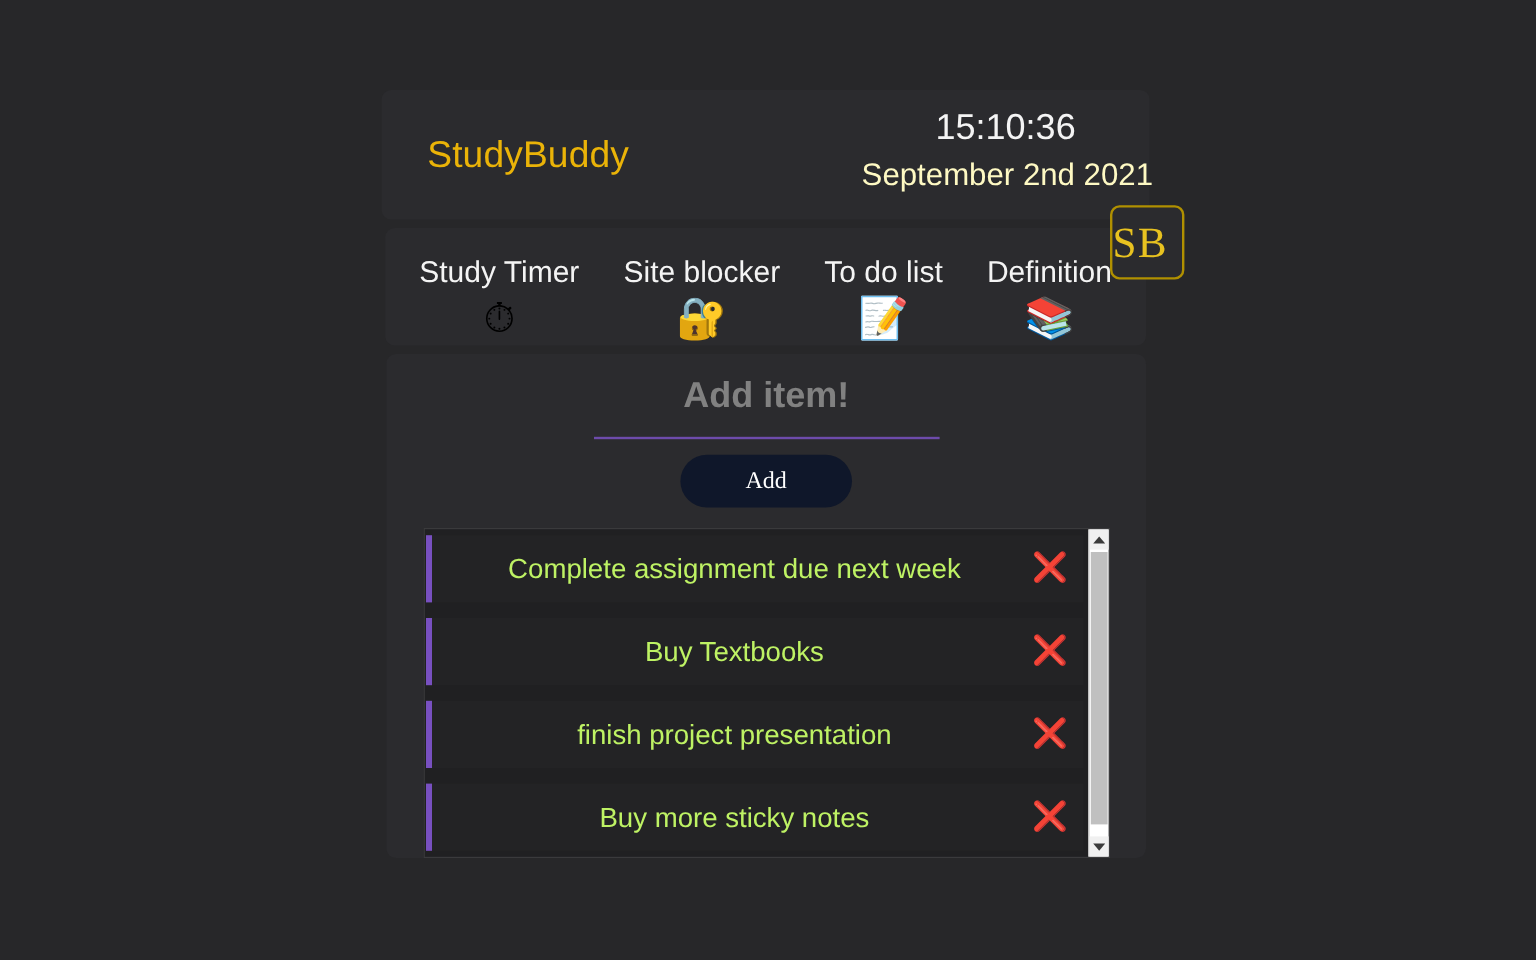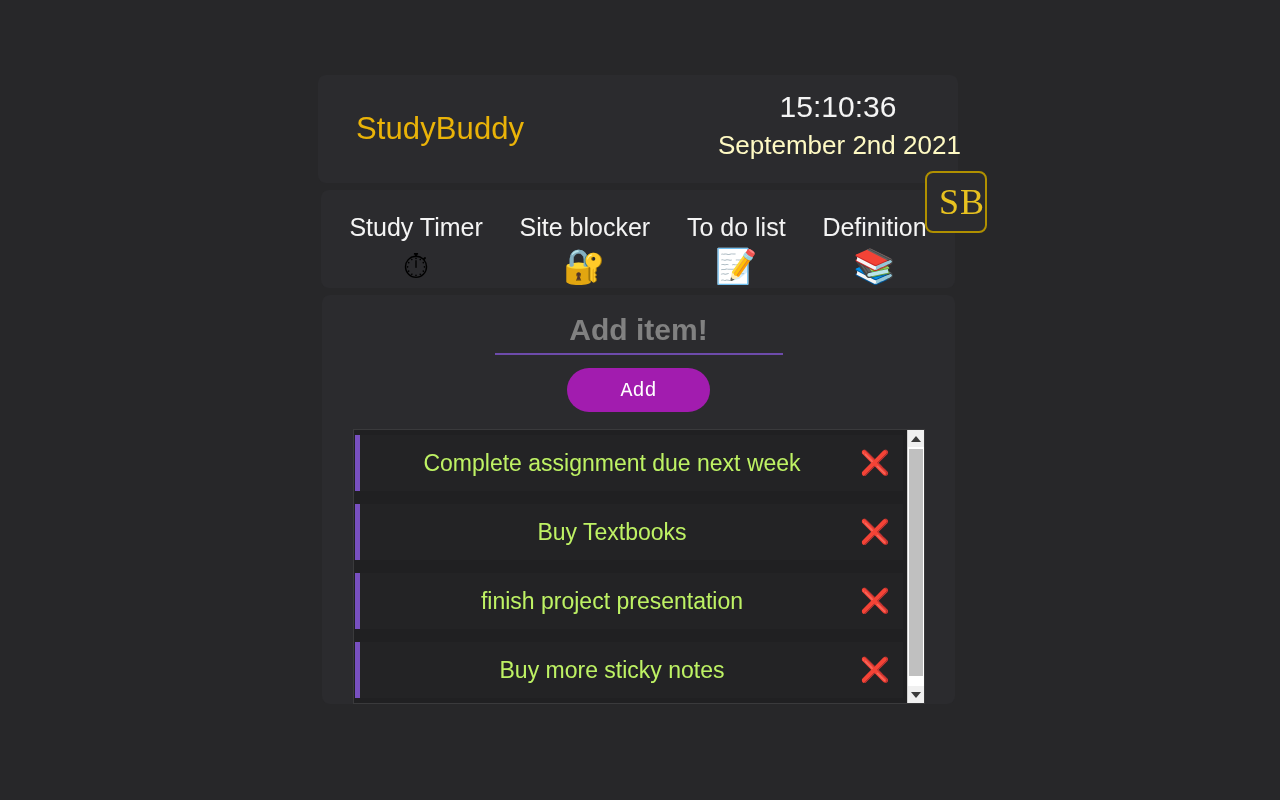--- a/index.html
+++ b/index.html
@@ -44,21 +44,21 @@
     position: absolute;
     left: 607px;
     top: 96px;
     width: 62px;
     height: 62px;
     border: 2px solid #b09000;
     border-radius: 8px;
     background: #2b2b2e;
     display: flex;
     align-items: center;
-    justify-content: flex-end;
+    justify-content: flex-start;
     box-sizing: border-box;
   }
   .logo-text {
     font-family: "Liberation Serif", serif;
     font-size: 36px;
     color: #e8c220;
     line-height: 1;
     letter-spacing: 1px;
   }
   .clock-block {
@@ -133,36 +133,36 @@
     width: 288px;
     background: transparent;
     border: none;
     border-bottom: 2px solid #6d4bab;
     outline: none;
     color: #14b8a6;
     font-family: "Liberation Sans", sans-serif;
     font-size: 30px;
     font-weight: bold;
     text-align: center;
-    padding: 4px 0 6px 0;
+    padding: 4px 0 17px 0;
   }
   .add-input::placeholder {
     color: #818181;
     font-weight: bold;
     opacity: 1;
   }
   .add-button {
     margin-top: 13px;
     width: 143px;
     height: 44px;
     border: none;
     border-radius: 22px;
-    background: #a21caf;
+    background: #0f172a;
     color: #ffffff;
-    font-family: Liberation Mono, monospace;
+    font-family: Liberation Serif, serif;
     font-size: 20px;
     cursor: pointer;
     padding: 0;
   }
 
   
   .list-wrap {
     position: relative;
     margin: 17px auto 0 auto;
     width: 572px;

